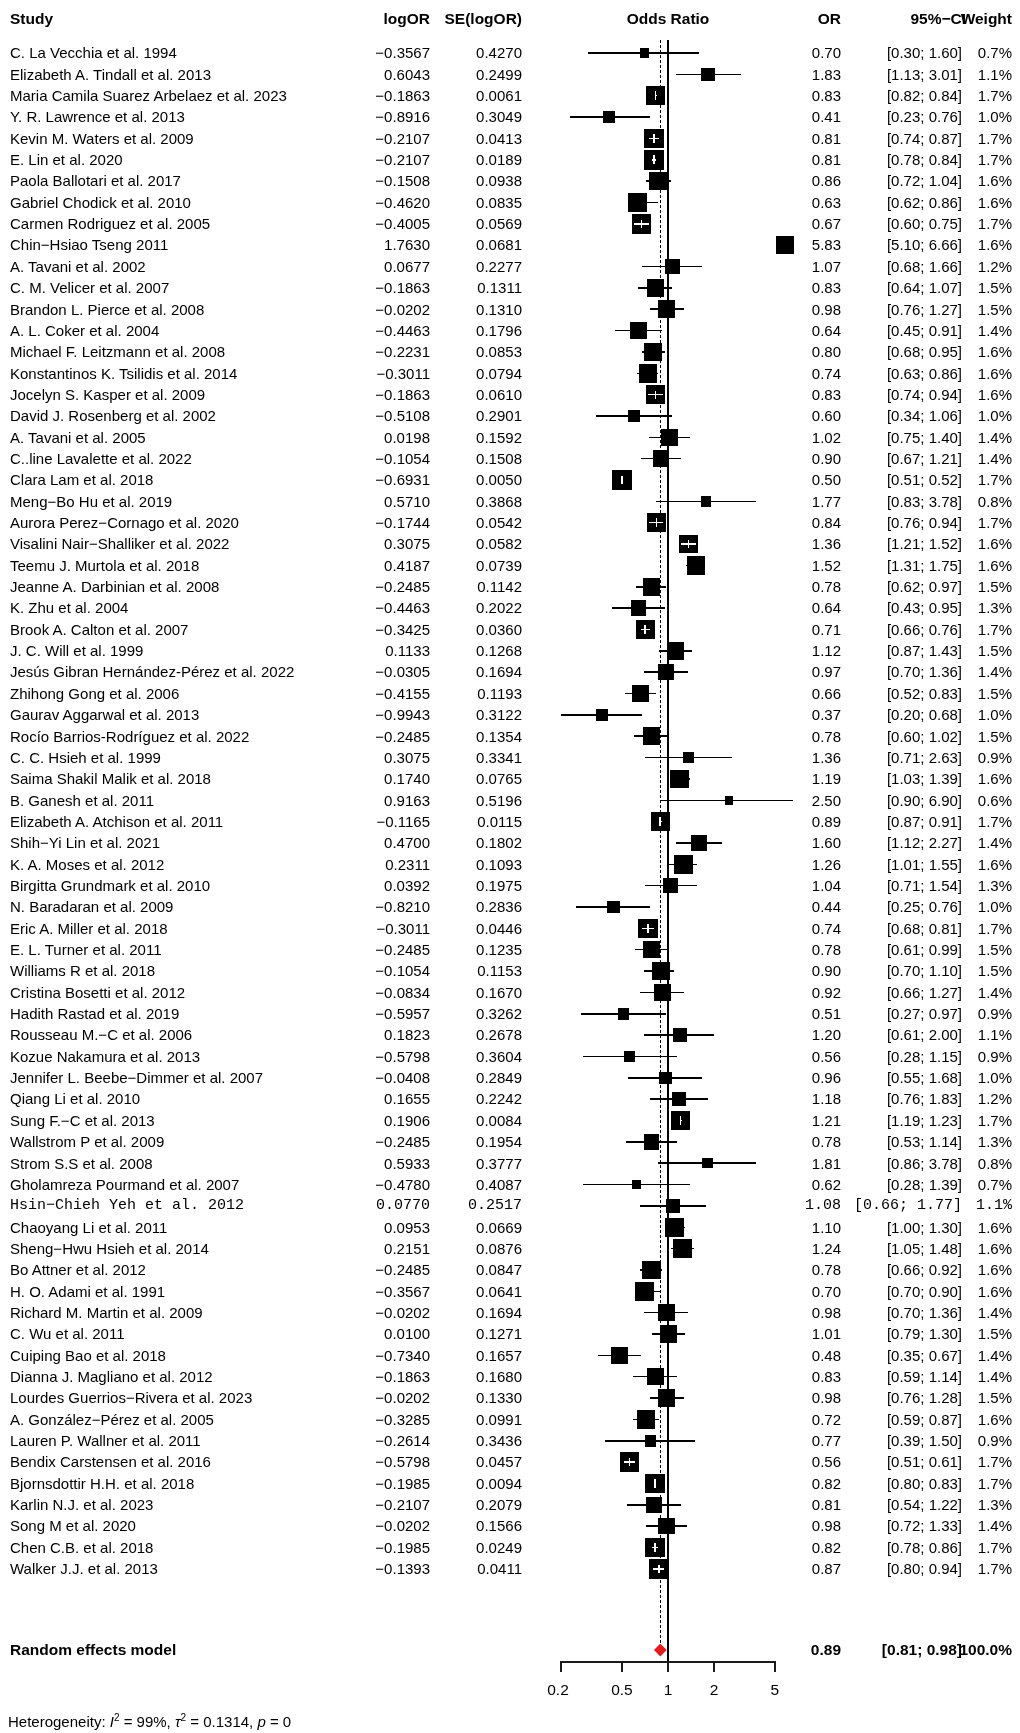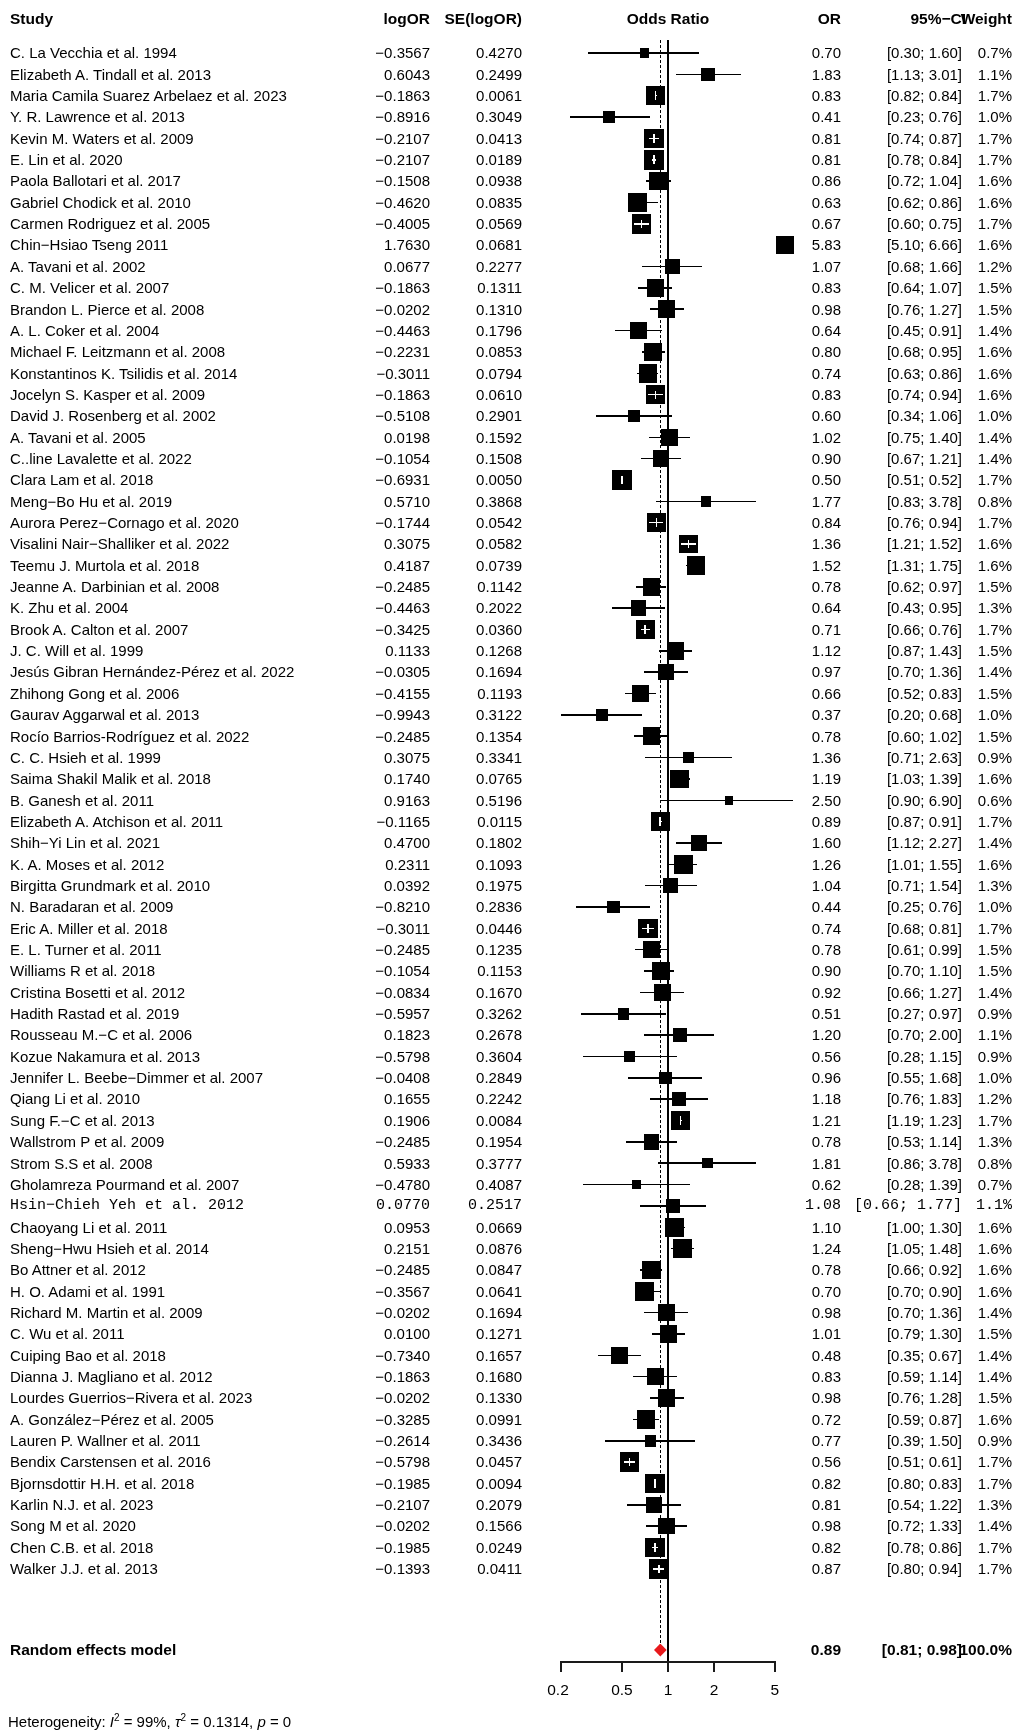--- a/index.html
+++ b/index.html
@@ -418,21 +418,21 @@
         <div class="cell c-se">0.3262</div>
         <div class="cell c-or">0.51</div>
         <div class="cell c-ci">[0.27; 0.97]</div>
         <div class="cell c-w">0.9%</div>
       </div>
       <div class="row" style="top: 1024.42px;">
         <div class="cell c-study">Rousseau M.−C et al. 2006</div>
         <div class="cell c-logor">0.1823</div>
         <div class="cell c-se">0.2678</div>
         <div class="cell c-or">1.20</div>
-        <div class="cell c-ci">[0.70; 2.00]</div>
+        <div class="cell c-ci">[0.61; 2.00]</div>
         <div class="cell c-w">1.1%</div>
       </div>
       <div class="row" style="top: 1045.78px;">
         <div class="cell c-study">Kozue Nakamura et al. 2013</div>
         <div class="cell c-logor">−0.5798</div>
         <div class="cell c-se">0.3604</div>
         <div class="cell c-or">0.56</div>
         <div class="cell c-ci">[0.28; 1.15]</div>
         <div class="cell c-w">0.9%</div>
       </div>

